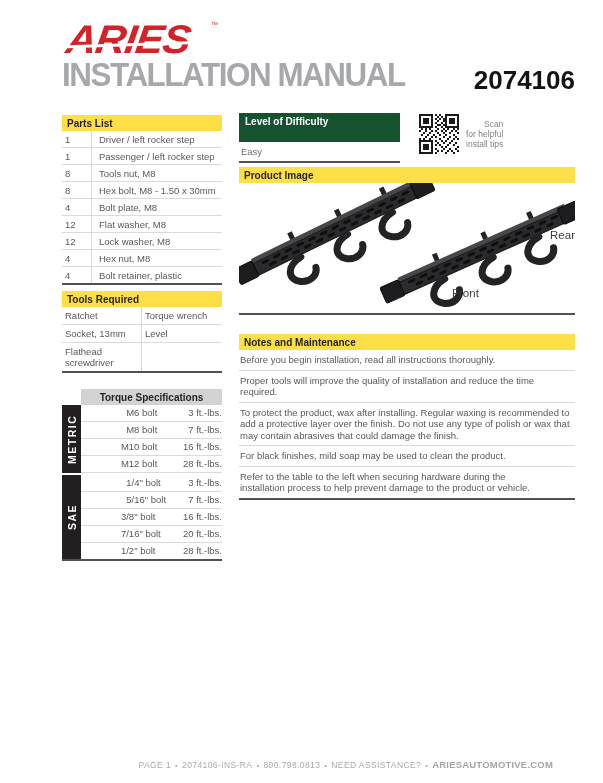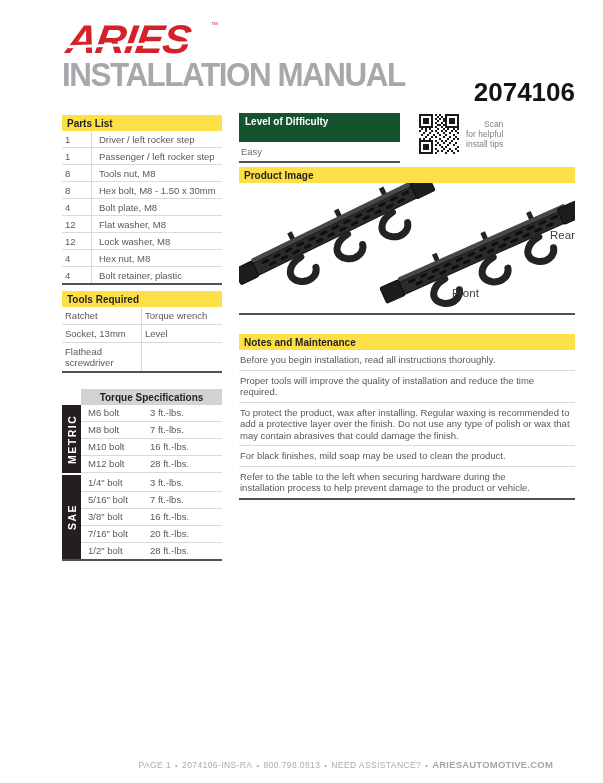--- a/index.html
+++ b/index.html
@@ -7,21 +7,21 @@
   .page{position:absolute;inset:0;background:#fff;}
 
   
   .logo-wrap{position:absolute;left:64px;top:20px;width:160px;height:40px;}
   .logo-text{display:inline-block;font-style:italic;font-weight:800;font-size:40px;line-height:38px;
     color:#d2232a;letter-spacing:-1px;transform:scaleX(1.05) skewX(-8deg);transform-origin:left bottom;}
   .logo-tm{position:absolute;top:1px;right:6px;font-size:7px;color:#d2232a;font-style:normal;}
   .logo-stripe{position:absolute;left:4px;top:23px;width:136px;height:2.5px;background:#fff;transform:skewY(-2deg);}
   .doc-title{position:absolute;left:62px;top:58px;font-weight:800;font-size:33px;line-height:33px;
     color:#a6a8ab;letter-spacing:-1.5px;transform:scaleX(.95);transform-origin:left;white-space:nowrap;}
-  .part-number{position:absolute;right:28px;top:77px;font-weight:800;font-size:26px;color:#141414;}
+  .part-number{position:absolute;right:28px;top:65px;font-weight:800;font-size:26px;color:#141414;}
 
   
   .tbl-header{background:#fde047;color:#231f20;font-weight:bold;font-size:10px;padding:3px 5px 2px;}
 
   
   .parts{position:absolute;left:62px;top:115px;width:160px;}
   .prow{display:flex;border-bottom:1px solid #d9dadb;font-size:9.5px;color:#58595b;line-height:11px;}
   .prow:last-child{border-bottom:2px solid #505153;}
   .qty{width:24px;flex:none;border-right:1px solid #d9dadb;padding:2.5px 2px 2.5px 3px;}
   .desc{flex:1;padding:2.5px 0 2.5px 7px;}
@@ -35,21 +35,21 @@
 
   
   .torque{position:absolute;left:62px;top:389px;width:160px;border-bottom:2px solid #505153;}
   .torque-header{margin-left:19px;background:#d2d3d5;text-align:center;font-weight:bold;font-size:10px;
     color:#231f20;padding:2.5px 0 2px;}
   .tgroup{display:flex;}
   .tgroup.sae{margin-top:2px;}
   .strip{width:19px;flex:none;background:#231f20;color:#fff;font-weight:bold;font-size:10.5px;letter-spacing:1.5px;
     display:flex;align-items:center;justify-content:center;writing-mode:vertical-rl;transform:rotate(180deg);}
   .torque-rows{flex:1;}
-  .tqrow{display:flex;border-bottom:1px solid #d9dadb;font-size:9.5px;color:#58595b;line-height:11px;}
+  .tqrow{display:flex;border-bottom:1px solid #d9dadb;font-size:9.5px;color:#58595b;line-height:11px;justify-content:flex-end;}
   .tqrow .bolt{width:62px;flex:none;padding:2.5px 0 2.5px 7px;}
   .tqrow .val{padding:2.5px 0;}
   .tgroup.sae .tqrow:last-child{border-bottom:none;}
 
   
   .difficulty{position:absolute;left:239px;top:113px;width:161px;border-bottom:2px solid #505153;}
   .diff-header{background:#14532d;color:#fff;font-weight:bold;font-size:10px;padding:3px 6px 15px;}
   .diff-value{font-size:9.5px;color:#6d6e71;padding:4px 6px 4px 2px;}
 
   

